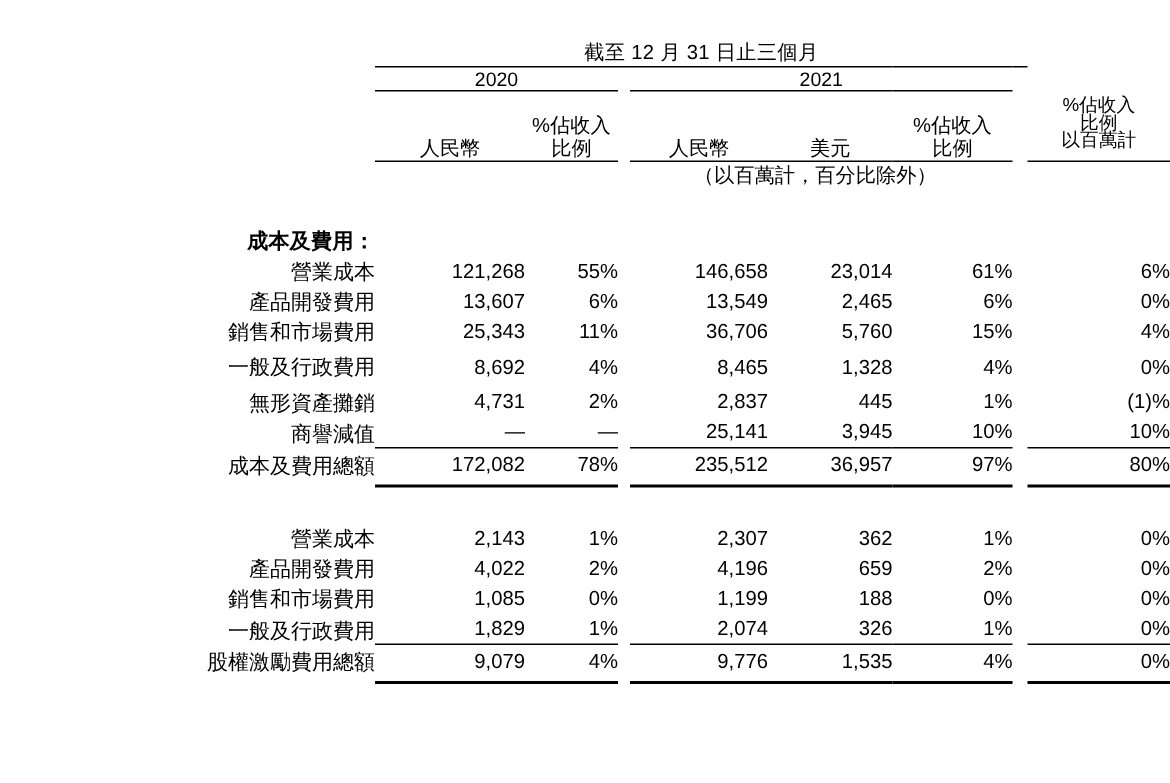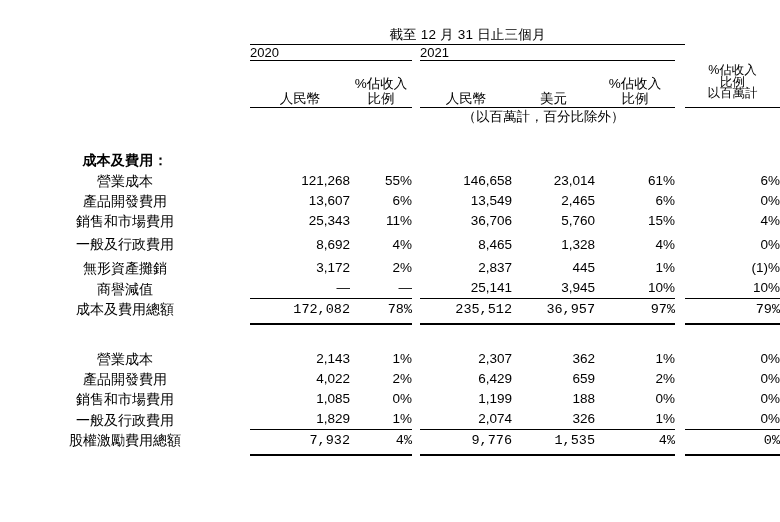--- a/index.html
+++ b/index.html
@@ -56,20 +56,21 @@
   .hdr-title {
     text-align: center;
     font-size: 13.5px;
     font-weight: bold;
     padding-bottom: 3px;
     letter-spacing: 0.2px;
   }
   .rule-top { border-bottom: 1.3px solid #000; }
 
   .hdr-year {
+    text-align: center;
     font-size: 13px;
     font-weight: bold;
     padding-top: 3px;
     padding-bottom: 2px;
     border-bottom: 1.2px solid #000;
   }
   .hdr-col {
     text-align: center;
     font-size: 13.5px;
     padding-top: 4px;
@@ -108,21 +109,21 @@
     white-space: nowrap;
   }
 
   
   .body-table {
     left: 0;
     top: 133px;
     width: 780px;
   }
   .r-label {
-    text-align: center;
+    text-align: right;
     font-size: 14px;
     padding-left: 25px;
     white-space: nowrap;
   }
   .r-label.section {
     font-weight: bold;
     letter-spacing: 0.2px;
   }
   .r-num {
     text-align: right;
@@ -130,21 +131,21 @@
     font-family: "Liberation Sans", "DejaVu Sans", sans-serif;
     white-space: nowrap;
   }
   tr.row td { height: 20px; line-height: 20px; }
   tr.row-gap td { height: 27px; line-height: 27px; }
   tr.row-section td { height: 22px; line-height: 22px; }
   tr.spacer td { height: 24px; line-height: 24px; }
 
   
   tr.subtotal td.r-num { border-top: 1.2px solid #000; }
-  tr.subtotal td { height: 22px; line-height: 22px; font-family: Liberation Mono, monospace; }
+  tr.subtotal td { height: 22px; line-height: 22px; }
   tr.underline td.r-num { border-bottom: 2.2px solid #000; height: 0; line-height: 0; }
   tr.underline td { height: 3px; line-height: 3px; }
 </style>
 </head>
 <body>
 
 <div class="sheet">
 
   <table class="fin hdr-table">
     <colgroup>
@@ -273,21 +274,21 @@
           <td class="r-num">4%</td>
           <td></td>
           <td class="r-num">8,465</td>
           <td class="r-num">1,328</td>
           <td class="r-num">4%</td>
           <td></td>
           <td class="r-num">0%</td>
         </tr>
         <tr class="row">
           <td class="r-label">無形資產攤銷</td>
-          <td class="r-num">3,172</td>
+          <td class="r-num">4,731</td>
           <td class="r-num">2%</td>
           <td></td>
           <td class="r-num">2,837</td>
           <td class="r-num">445</td>
           <td class="r-num">1%</td>
           <td></td>
           <td class="r-num">(1)%</td>
         </tr>
         <tr class="row">
           <td class="r-label">商譽減值</td>
@@ -302,21 +303,21 @@
         </tr>
         <tr class="subtotal">
           <td class="r-label">成本及費用總額</td>
           <td class="r-num">172,082</td>
           <td class="r-num">78%</td>
           <td></td>
           <td class="r-num">235,512</td>
           <td class="r-num">36,957</td>
           <td class="r-num">97%</td>
           <td></td>
-          <td class="r-num">79%</td>
+          <td class="r-num">80%</td>
         </tr>
         <tr class="underline">
           <td></td>
           <td class="r-num"></td>
           <td class="r-num"></td>
           <td></td>
           <td class="r-num"></td>
           <td class="r-num"></td>
           <td class="r-num"></td>
           <td></td>
@@ -342,21 +343,21 @@
           <td class="r-num">362</td>
           <td class="r-num">1%</td>
           <td></td>
           <td class="r-num">0%</td>
         </tr>
         <tr class="row">
           <td class="r-label">產品開發費用</td>
           <td class="r-num">4,022</td>
           <td class="r-num">2%</td>
           <td></td>
-          <td class="r-num">6,429</td>
+          <td class="r-num">4,196</td>
           <td class="r-num">659</td>
           <td class="r-num">2%</td>
           <td></td>
           <td class="r-num">0%</td>
         </tr>
         <tr class="row">
           <td class="r-label">銷售和市場費用</td>
           <td class="r-num">1,085</td>
           <td class="r-num">0%</td>
           <td></td>
@@ -372,21 +373,21 @@
           <td class="r-num">1%</td>
           <td></td>
           <td class="r-num">2,074</td>
           <td class="r-num">326</td>
           <td class="r-num">1%</td>
           <td></td>
           <td class="r-num">0%</td>
         </tr>
         <tr class="subtotal">
           <td class="r-label">股權激勵費用總額</td>
-          <td class="r-num">7,932</td>
+          <td class="r-num">9,079</td>
           <td class="r-num">4%</td>
           <td></td>
           <td class="r-num">9,776</td>
           <td class="r-num">1,535</td>
           <td class="r-num">4%</td>
           <td></td>
           <td class="r-num">0%</td>
         </tr>
         <tr class="underline">
           <td></td>

